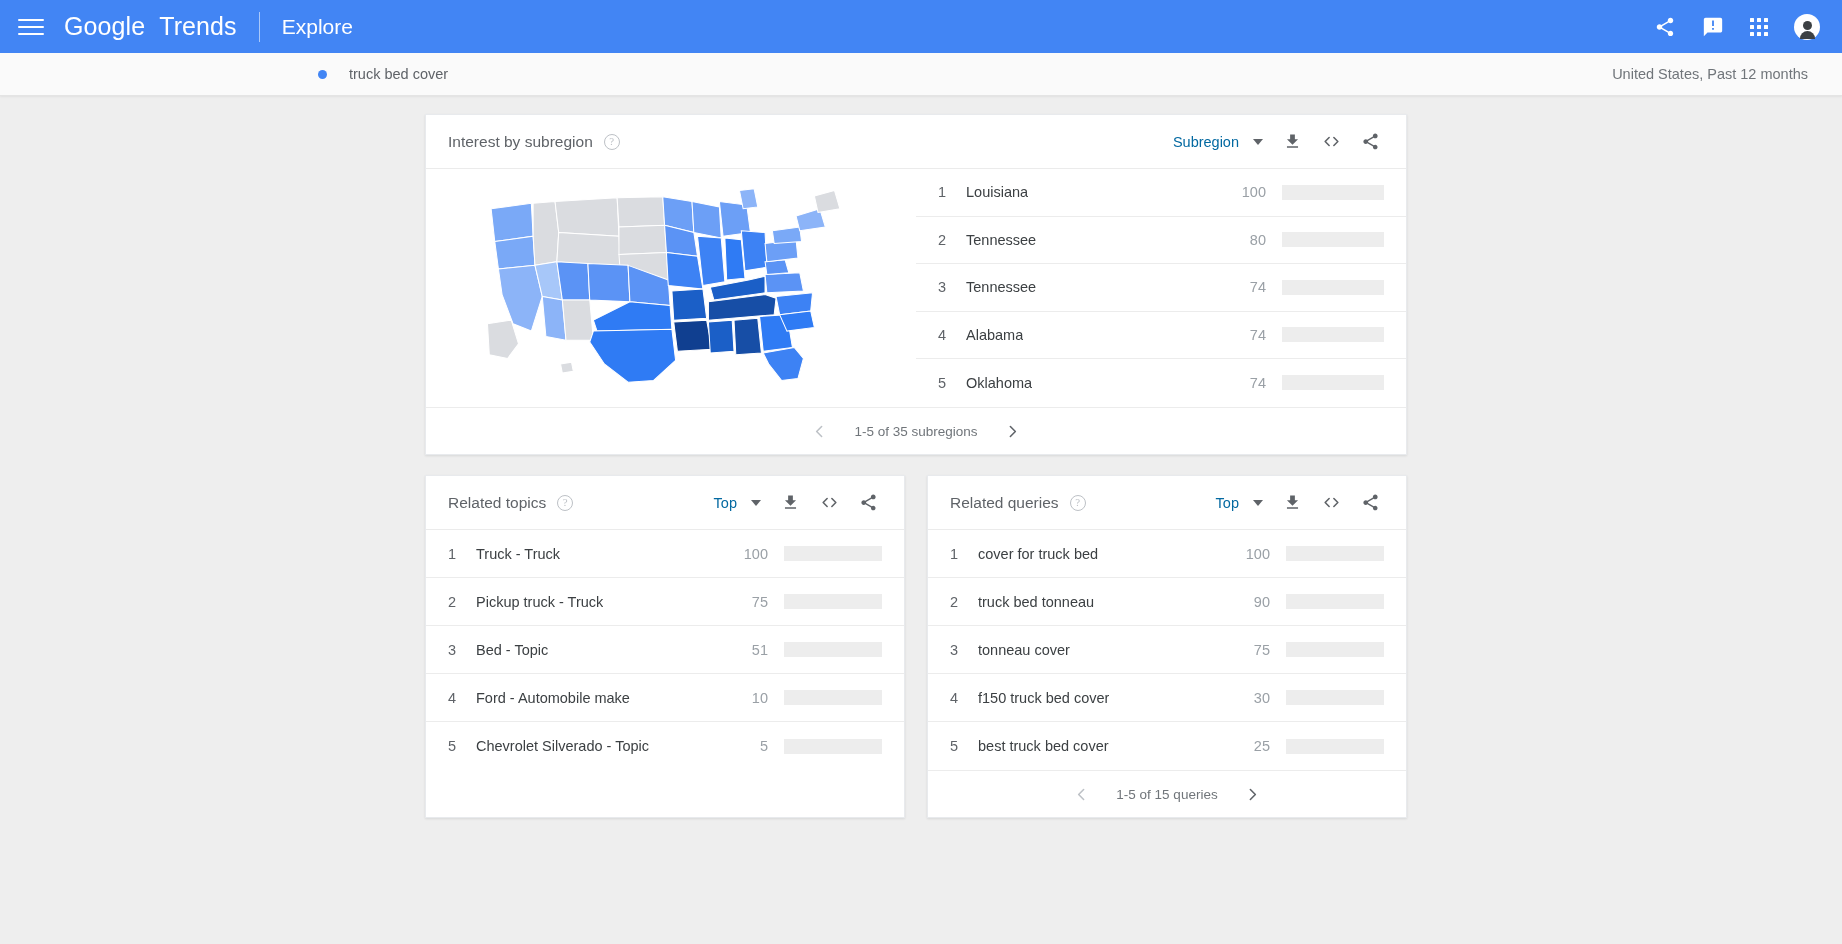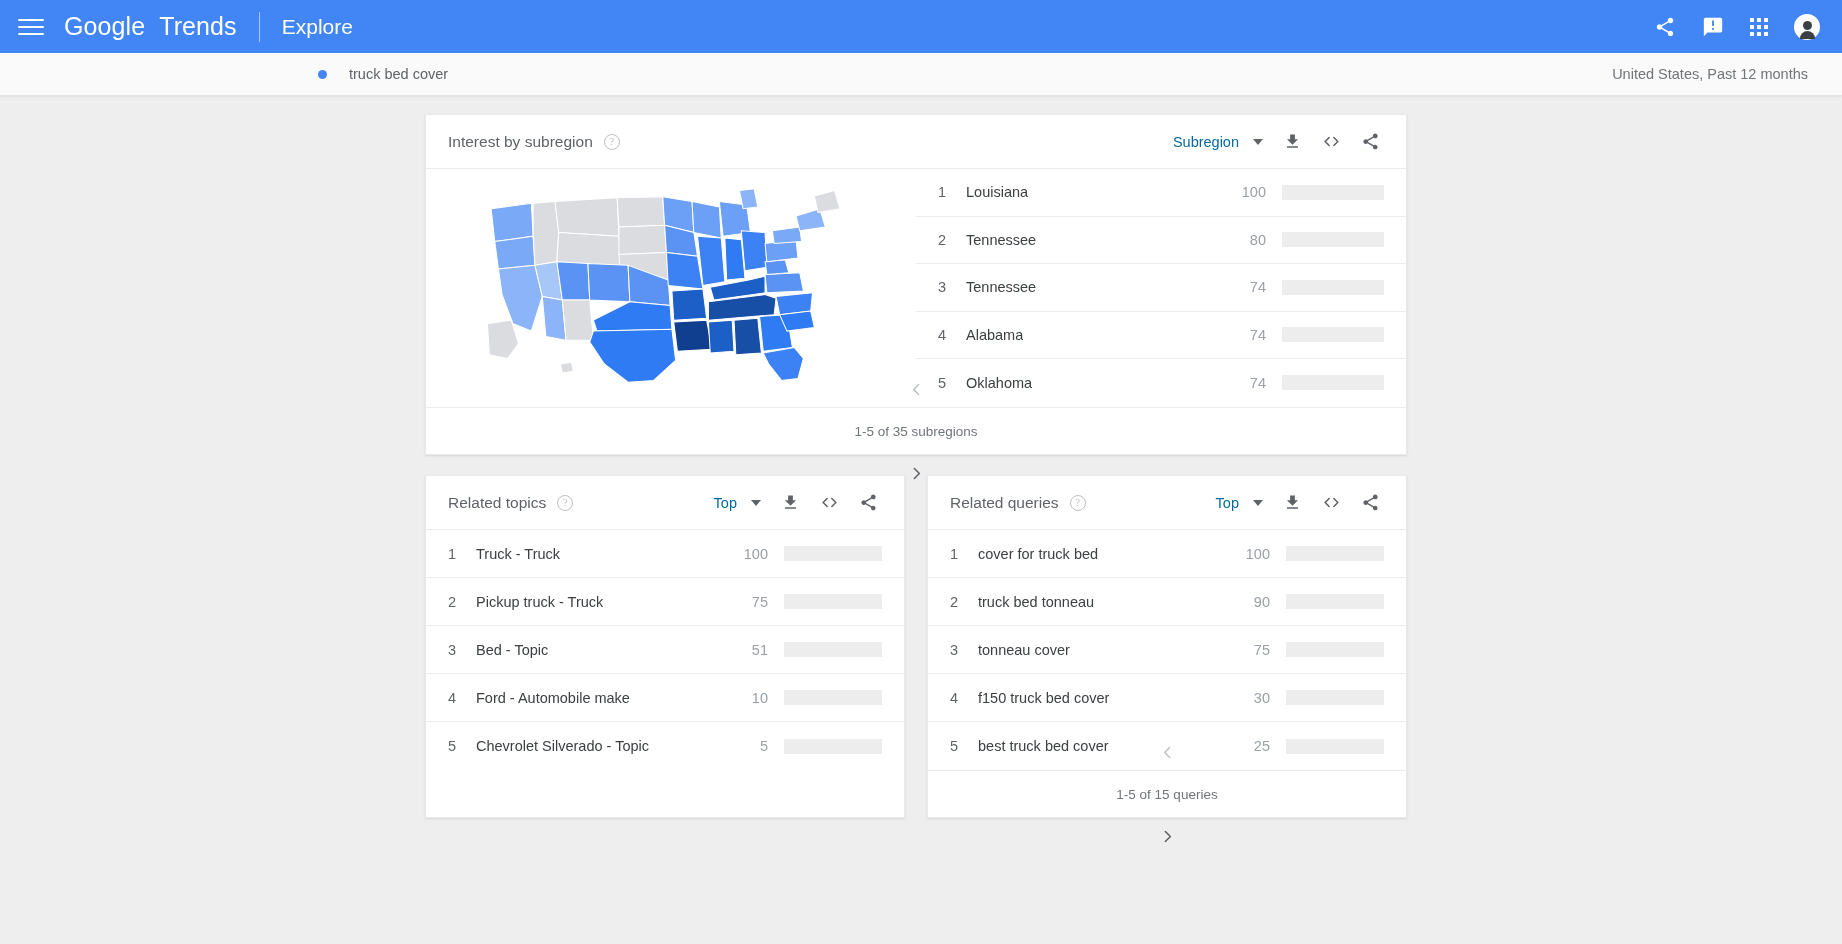--- a/index.html
+++ b/index.html
@@ -201,21 +201,20 @@
   
   .pager {
     height: 47px;
     display: flex;
     align-items: center;
     justify-content: center;
     gap: 26px;
     border-top: 1px solid #ececec;
     font-size: 13.5px;
     color: #70757a;
-    flex-direction: column;
   }
   .pager .chev { cursor: pointer; display: flex; }
 
   
   #subregion-card { width: 982px; }
   .sub-body { display: flex; }
   .map-pane {
     width: 490px;
     height: 238px;
     display: flex;

